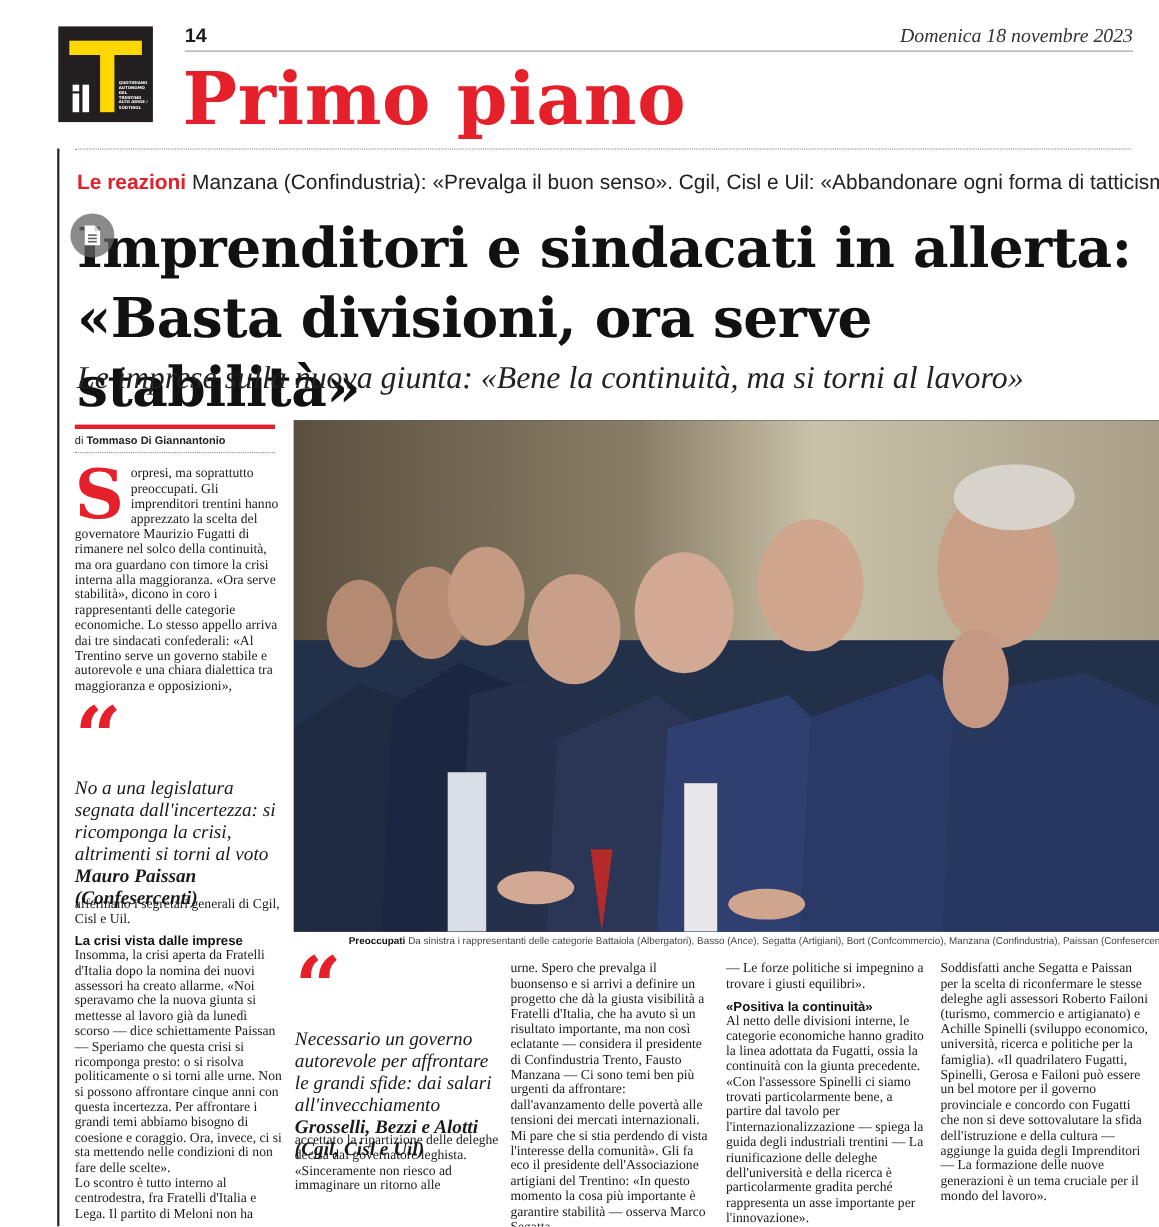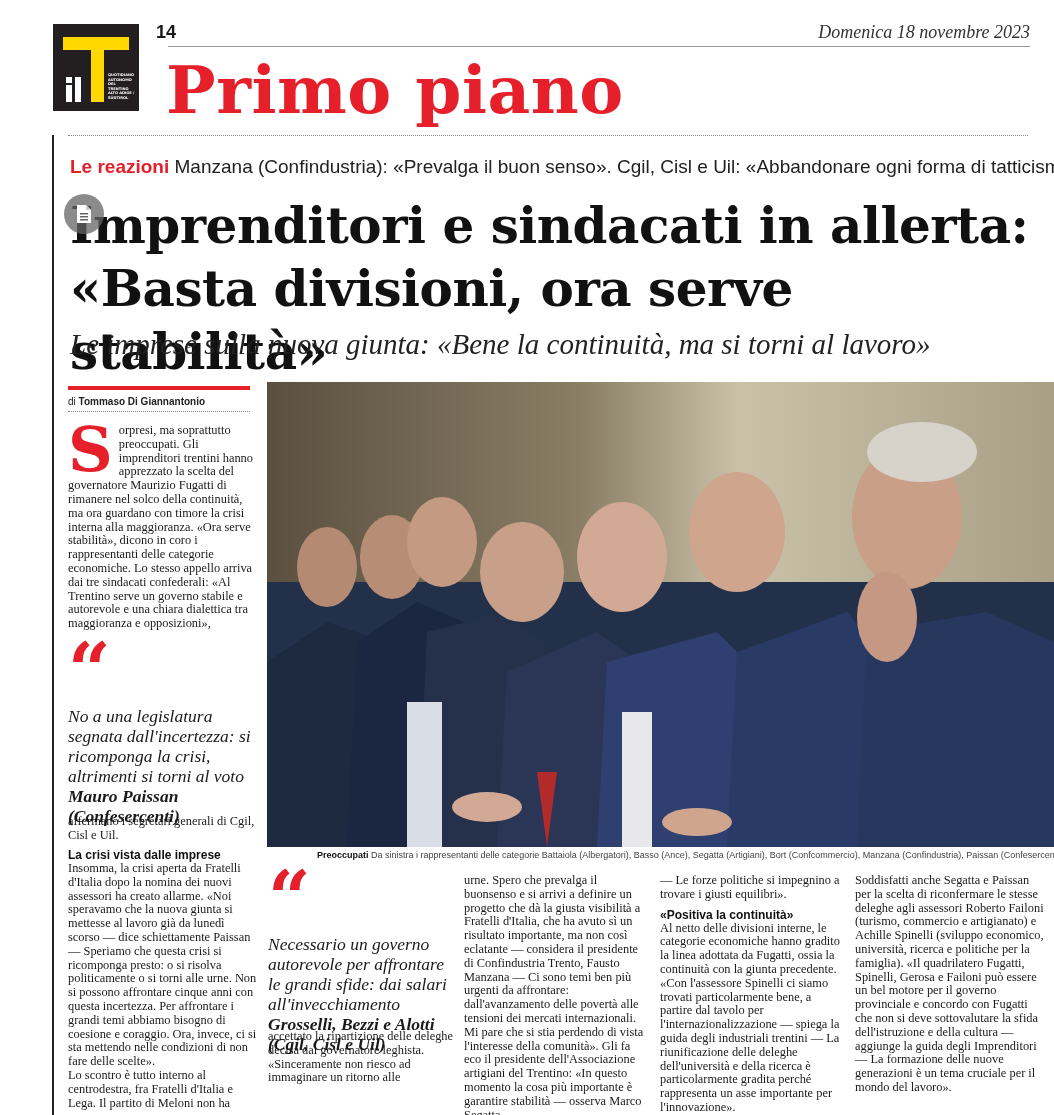--- a/index.html
+++ b/index.html
@@ -10,21 +10,21 @@
   .lserif { font-family: "Liberation Serif", "DejaVu Serif", serif; }
 
   .logo { left: 53px; top: 24px; width: 86px; height: 87px; background: #231f20; }
   .logo .tbar { position: absolute; left: 10px; top: 13px; width: 66px; height: 13px; background: #ffd800; }
   .logo .tstem { position: absolute; left: 38px; top: 26px; width: 13px; height: 52px; background: #ffd800; }
   .logo .idot { position: absolute; left: 13px; top: 53px; width: 6px; height: 6px; background: #fff; }
   .logo .istem { position: absolute; left: 13px; top: 61px; width: 6px; height: 17px; background: #fff; }
   .logo .lstem { position: absolute; left: 22px; top: 53px; width: 6px; height: 25px; background: #fff; }
   .logo .tag { position: absolute; left: 55px; top: 49px; width: 28px; font-size: 3.6px; line-height: 4.5px; color: #fff; font-family: "DejaVu Sans", sans-serif; font-weight: bold; }
 
-  .pagenum { left: 156px; top: 22px; font-size: 18px; font-weight: bold; }
+  .pagenum { left: 168px; top: 22px; font-size: 18px; font-weight: bold; }
   .topline { left: 168px; top: 46px; width: 862px; height: 1px; background: #999; }
   .dateline { right: 24px; top: 22px; font-size: 18px; font-style: italic; color: #333; }
   .section { left: 166px; top: 50px; font-size: 66px; font-weight: bold; color: #e5202a; letter-spacing: 0.5px; line-height: 80px; }
 
   .leftbar { left: 52px; top: 135px; width: 2px; height: 980px; background: #222; }
   .dots { left: 68px; top: 135px; width: 960px; height: 0; border-top: 1px dotted #888; }
 
   .kicker { left: 70px; top: 156px; font-size: 19px; color: #222; white-space: nowrap; }
   .kicker b { color: #e5202a; font-weight: bold; }
 

